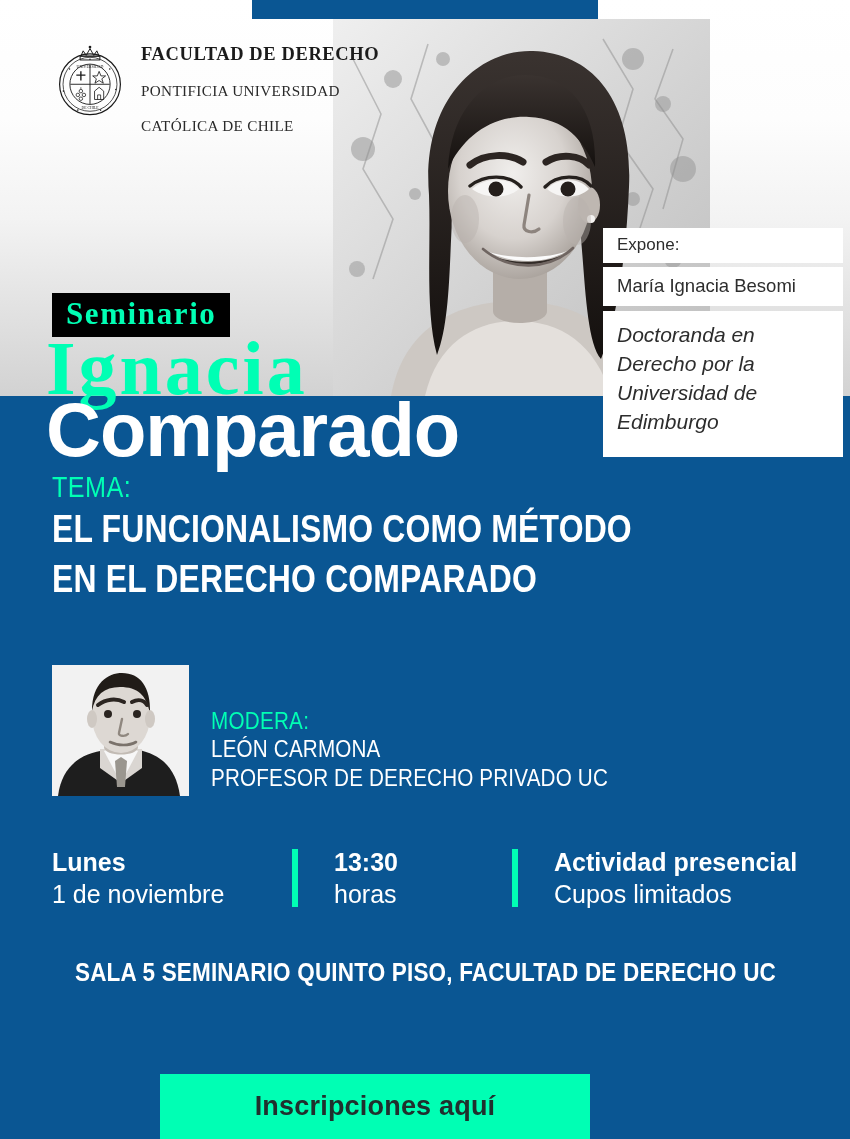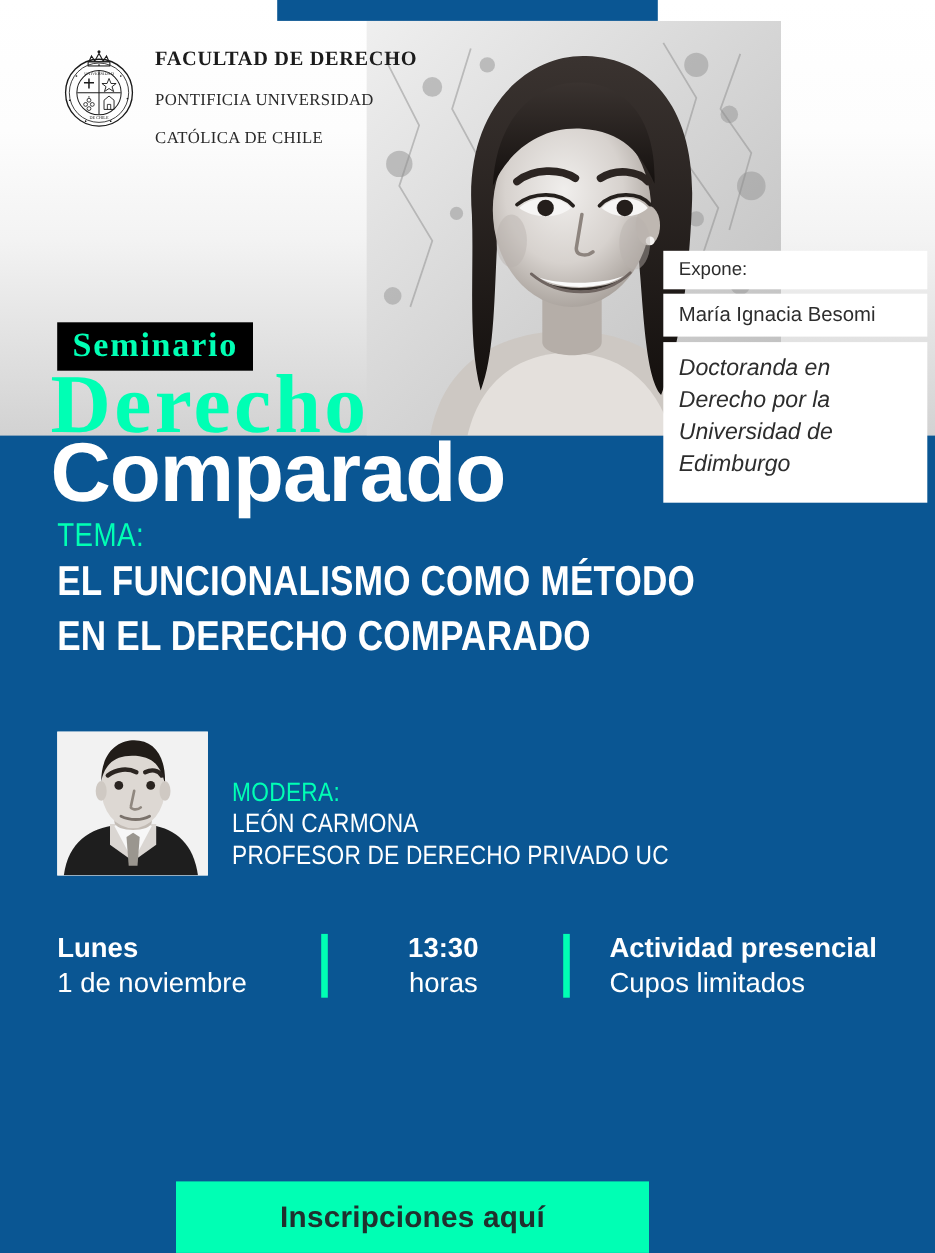--- a/index.html
+++ b/index.html
@@ -111,21 +111,21 @@
   .strip{
     position:absolute; left:52px; top:846px; width:760px;
     display:flex; align-items:stretch;
   }
   .st-col{ color:#fff; }
   .st-c1{ width:240px; }
   .st-c2{ width:178px; }
   .st-c3{ flex:1; }
   .st-top{ font-size:25px; font-weight:700; line-height:1.28; }
   .st-bot{ font-size:25px; font-weight:400; line-height:1.28; }
-  .st-c2 .st-top, .st-c2 .st-bot{ text-align:center; padding-right:40px; }
+  .st-c2 .st-top, .st-c2 .st-bot{ text-align:left; padding-right:40px; }
   .divider{ width:6px; background:#00FFB4; margin:3px 36px 3px 0; flex:none; }
 
   
   .addr{ position:absolute; left:0; top:958px; width:850px; text-align:center; }
   .addr-1{
     color:#fff; font-size:25px; font-weight:700; letter-spacing:.2px;
     transform:scaleX(.9); display:inline-block;
   }
   .addr-2{
     color:#fff; font-size:25px; font-weight:400; letter-spacing:.2px;
@@ -275,21 +275,21 @@
   </div>
 </div>
 
 <div class="expone">
   <div class="ex-row ex-1">Expone:</div>
   <div class="ex-row ex-2">María Ignacia Besomi</div>
   <div class="ex-row ex-3">Doctoranda en Derecho por la Universidad de Edimburgo</div>
 </div>
 
 <div class="badge">Seminario</div>
-<div class="t-derecho">Derecho</div>
+<div class="t-derecho">Ignacia</div>
 <div class="t-comparado">Comparado</div>
 
 <div class="tema">
   <div class="tema-label">TEMA:</div>
   <div class="tema-line">EL FUNCIONALISMO COMO MÉTODO</div>
   <div class="tema-line">EN EL DERECHO COMPARADO</div>
 </div>
 
 <div class="mod">
   <div class="mod-photo">
@@ -331,15 +331,16 @@
     <div class="st-bot">horas</div>
   </div>
   <div class="divider"></div>
   <div class="st-col st-c3">
     <div class="st-top">Actividad presencial</div>
     <div class="st-bot">Cupos limitados</div>
   </div>
 </div>
 
 <div class="addr">
+  <div><span class="addr-1">SALA 5 SEMINARIO QUINTO PISO, FACULTAD DE DERECHO UC</span></div>
 </div>
 
 <button class="cta">Inscripciones aquí</button>
 
 </body></html>

